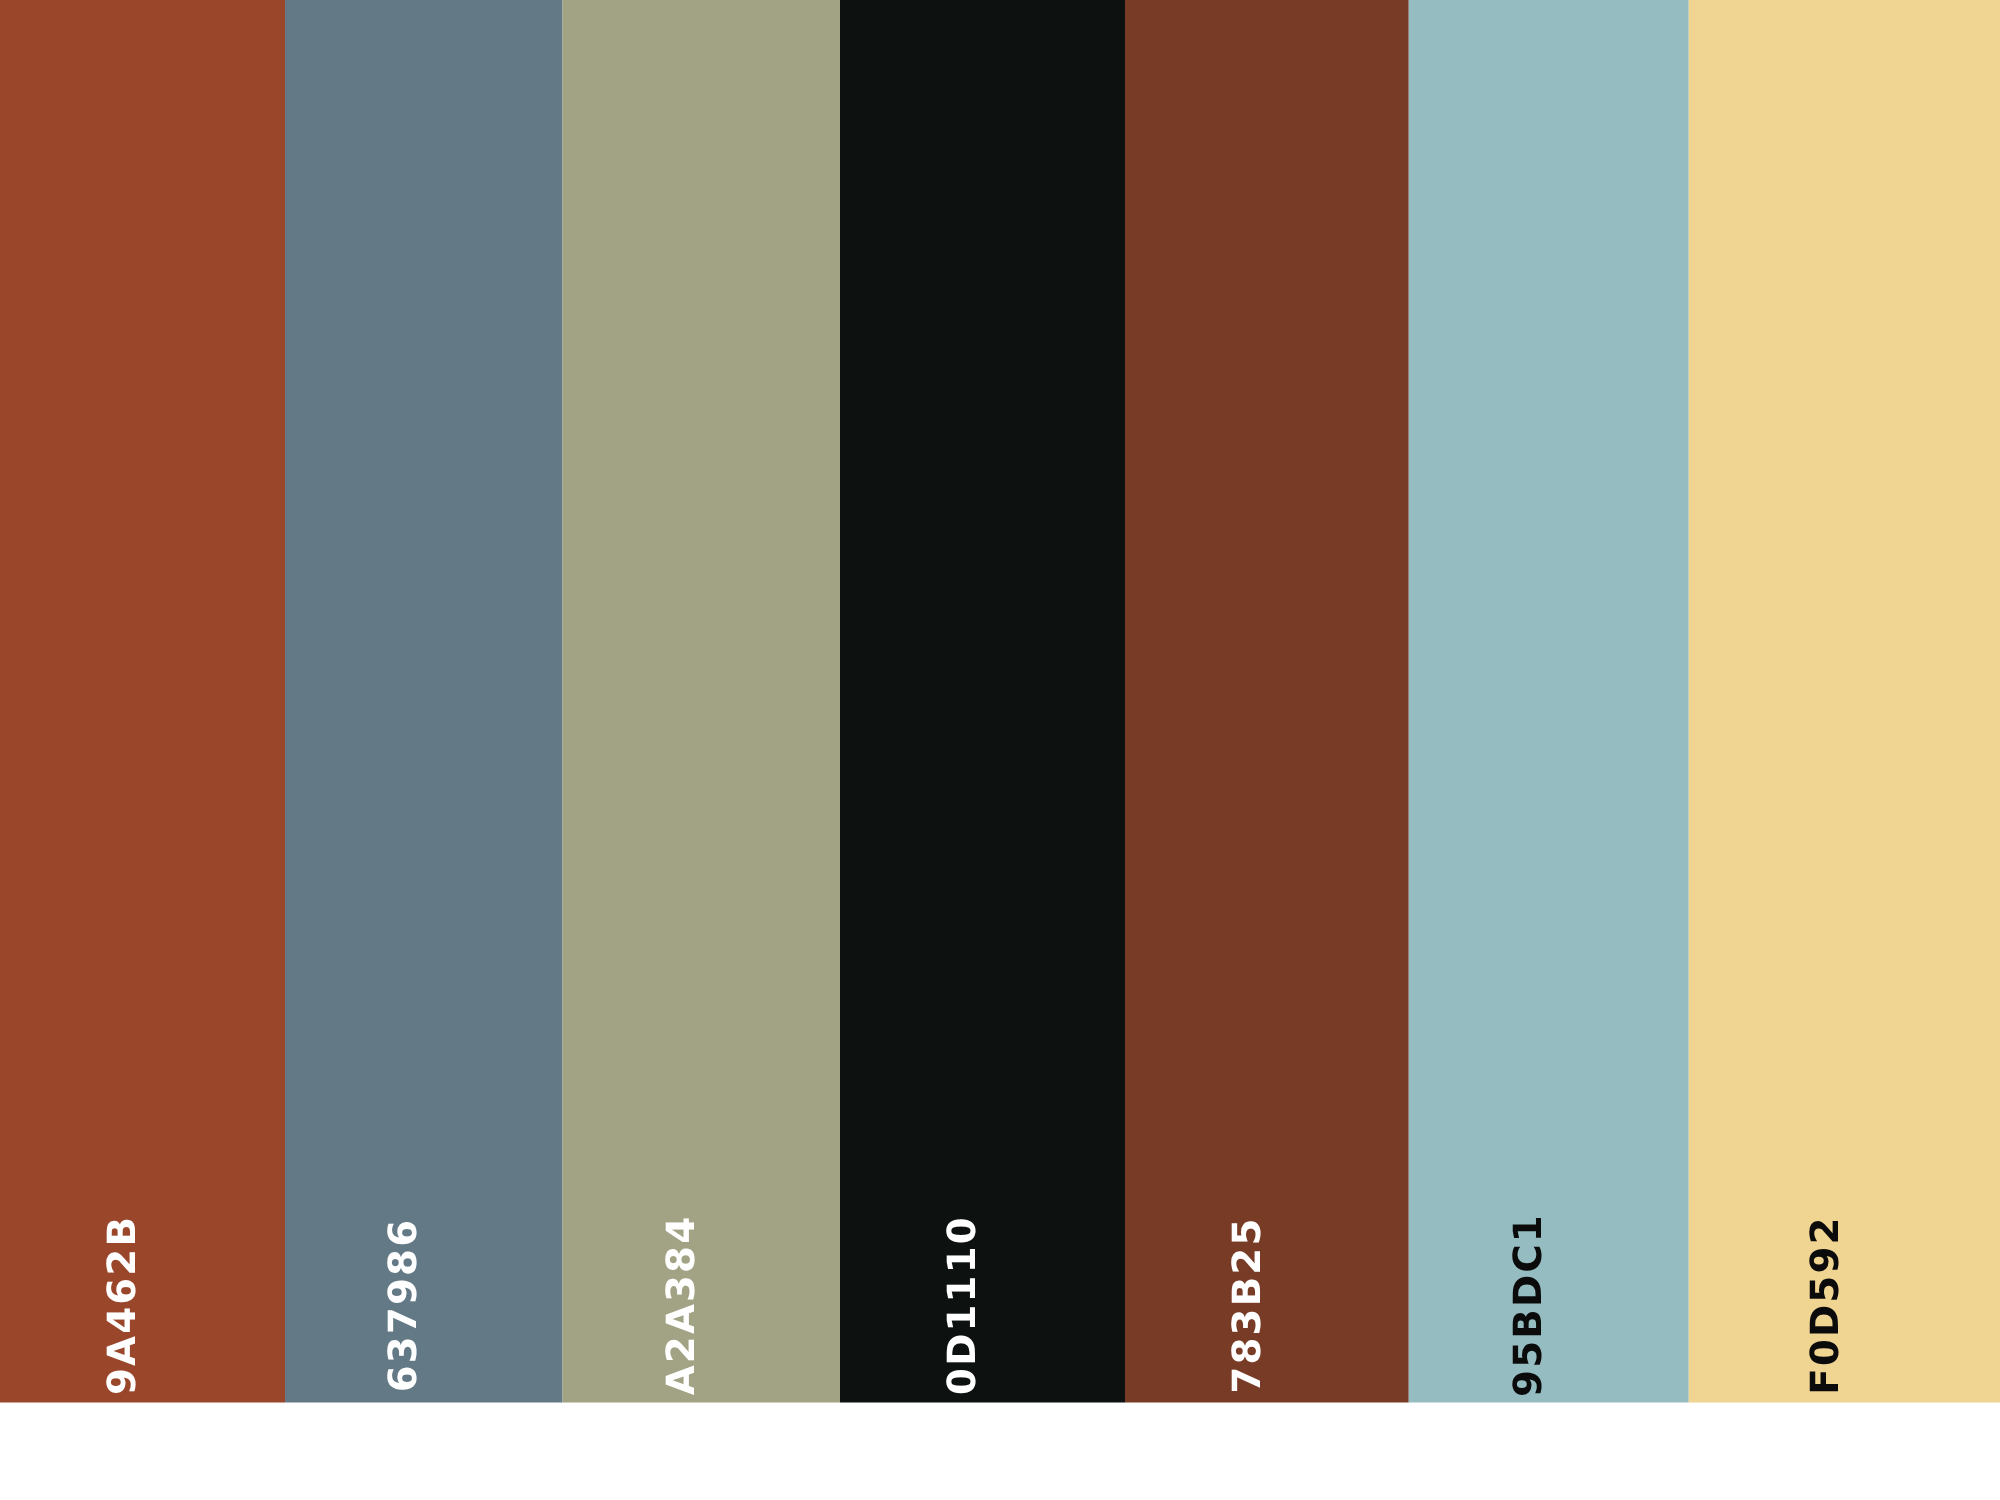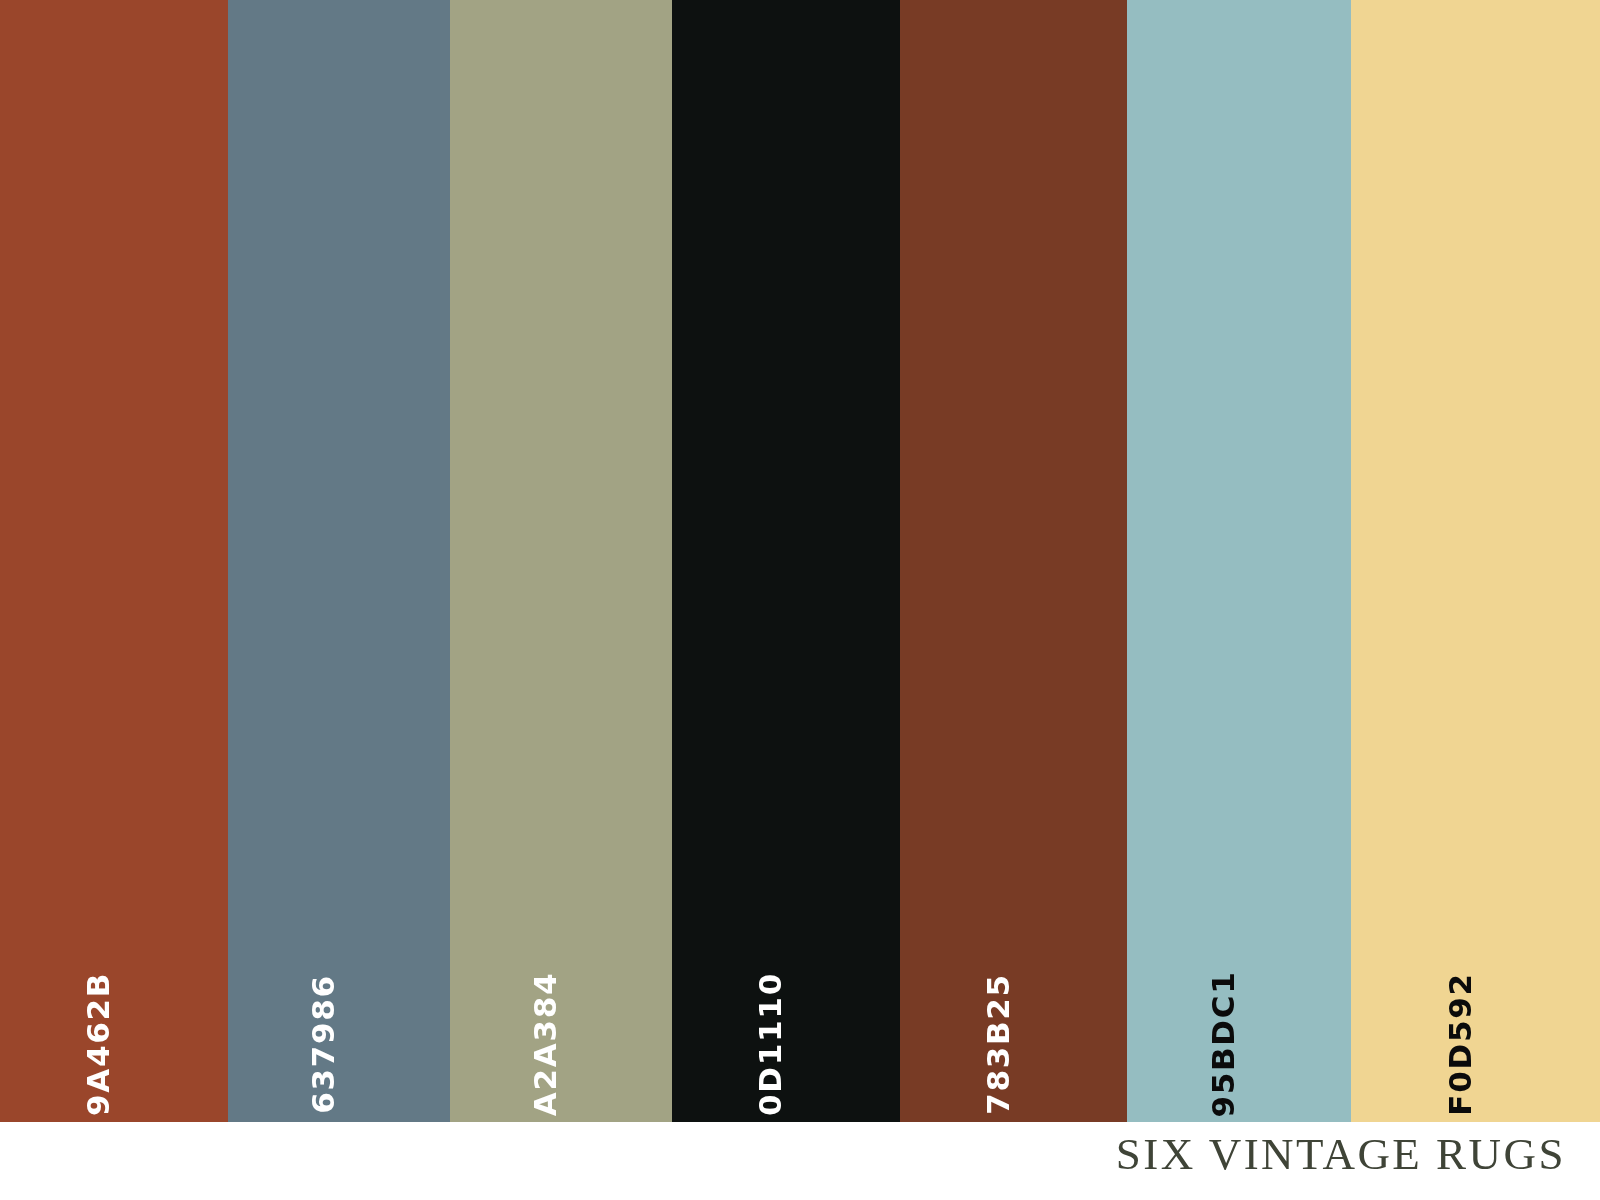--- a/index.html
+++ b/index.html
@@ -114,17 +114,14 @@
     <div class="swatch w-f" style="background-color: rgb(149, 189, 193);">
       <span class="swatch-label on-light" style="color: rgb(11, 11, 11);">95BDC1</span>
     </div>
 
     <div class="swatch w-g" style="background-color: rgb(240, 213, 146);">
       <span class="swatch-label on-light" style="color: rgb(11, 11, 11);">F0D592</span>
     </div>
 
   </div>
 
-  <div id="footer-band">
-    <div id="brand-wordmark" style="color: rgb(63, 68, 55);">SIX VINTAGE RUGS</div>
-  </div>
 
 </div>
 
 </body></html>

